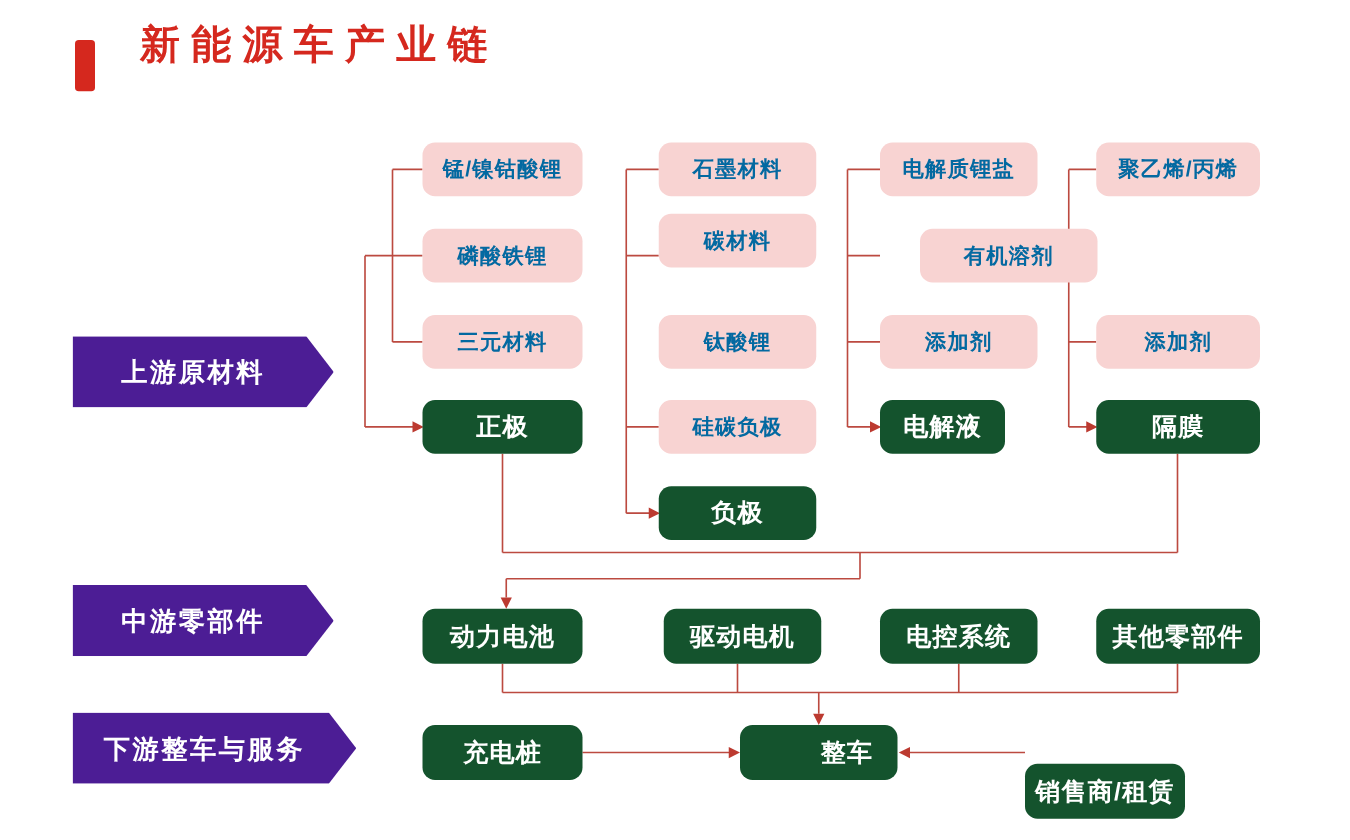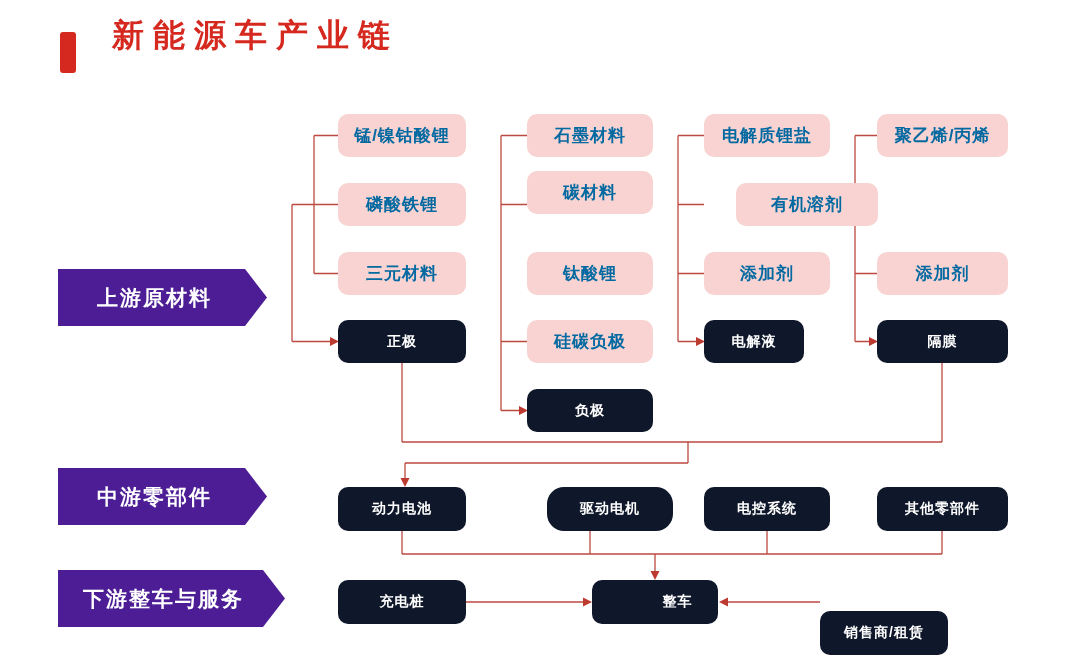--- a/index.html
+++ b/index.html
@@ -15,21 +15,21 @@
   .banner{position:absolute;height:57px;background:#4c1d95;color:#fff;font-weight:bold;font-size:21px;
     letter-spacing:2px;display:flex;align-items:center;justify-content:center;padding-right:16px;box-sizing:border-box;
     clip-path:polygon(0 0, calc(100% - 22px) 0, 100% 50%, calc(100% - 22px) 100%, 0 100%);}
   .banner.up{left:58px;top:269px;width:209px;}
   .banner.mid{left:58px;top:468px;width:209px;}
   .banner.down{left:58px;top:570px;width:227px;}
   
   .node{position:absolute;height:43px;border-radius:10px;display:flex;align-items:center;justify-content:center;
     font-weight:bold;white-space:nowrap;z-index:2;box-sizing:border-box;}
   .pink{background:#F8D3D2;color:#0369a1;font-size:17px;letter-spacing:1px;}
-  .red{background:#0f172a;color:#ffffff;font-size:14px;letter-spacing:1px;}
+  .red{background:#14532d;color:#ffffff;font-size:20px;letter-spacing:1px;}
   
   .wires{position:absolute;left:0;top:0;z-index:1;}
 </style>
 </head>
 <body>
 
 <div class="canvas">
 
   <div class="hdr-bullet"></div>
   <h1 class="hdr-title">新能源车产业链</h1>
@@ -81,21 +81,21 @@
   <div class="node pink" style="left:704px;top:114px;width:126px;">电解质锂盐</div>
   <div class="node pink" style="left:704px;top:183px;width:142px;margin-left:32px;">有机溶剂</div>
   <div class="node pink" style="left:704px;top:252px;width:126px;">添加剂</div>
   <div class="node red" style="left:704px;top:320px;width:100px;">电解液</div>
 
   <div class="node pink" style="left:877px;top:114px;width:131px;">聚乙烯/丙烯</div>
   <div class="node pink" style="left:877px;top:252px;width:131px;">添加剂</div>
   <div class="node red" style="left:877px;top:320px;width:131px;">隔膜</div>
 
   <div class="node red" style="left:338px;top:487px;width:128px;height:44px;">动力电池</div>
-  <div class="node red" style="left:547px;top:487px;width:126px;height:44px;border-radius:17px;">驱动电机</div>
+  <div class="node red" style="left:531px;top:487px;width:126px;height:44px;">驱动电机</div>
   <div class="node red" style="left:704px;top:487px;width:126px;height:44px;">电控系统</div>
   <div class="node red" style="left:877px;top:487px;width:131px;height:44px;">其他零部件</div>
 
   <div class="node red" style="left:338px;top:580px;width:128px;height:44px;">充电桩</div>
   <div class="node red" style="left:592px;top:580px;width:126px;height:44px;padding-left:45px;">整车</div>
   <div class="node red" style="left:820px;top:580px;width:128px;height:44px;margin-top:31px;">销售商/租赁</div>
 
 </div>
 
 </body></html>

